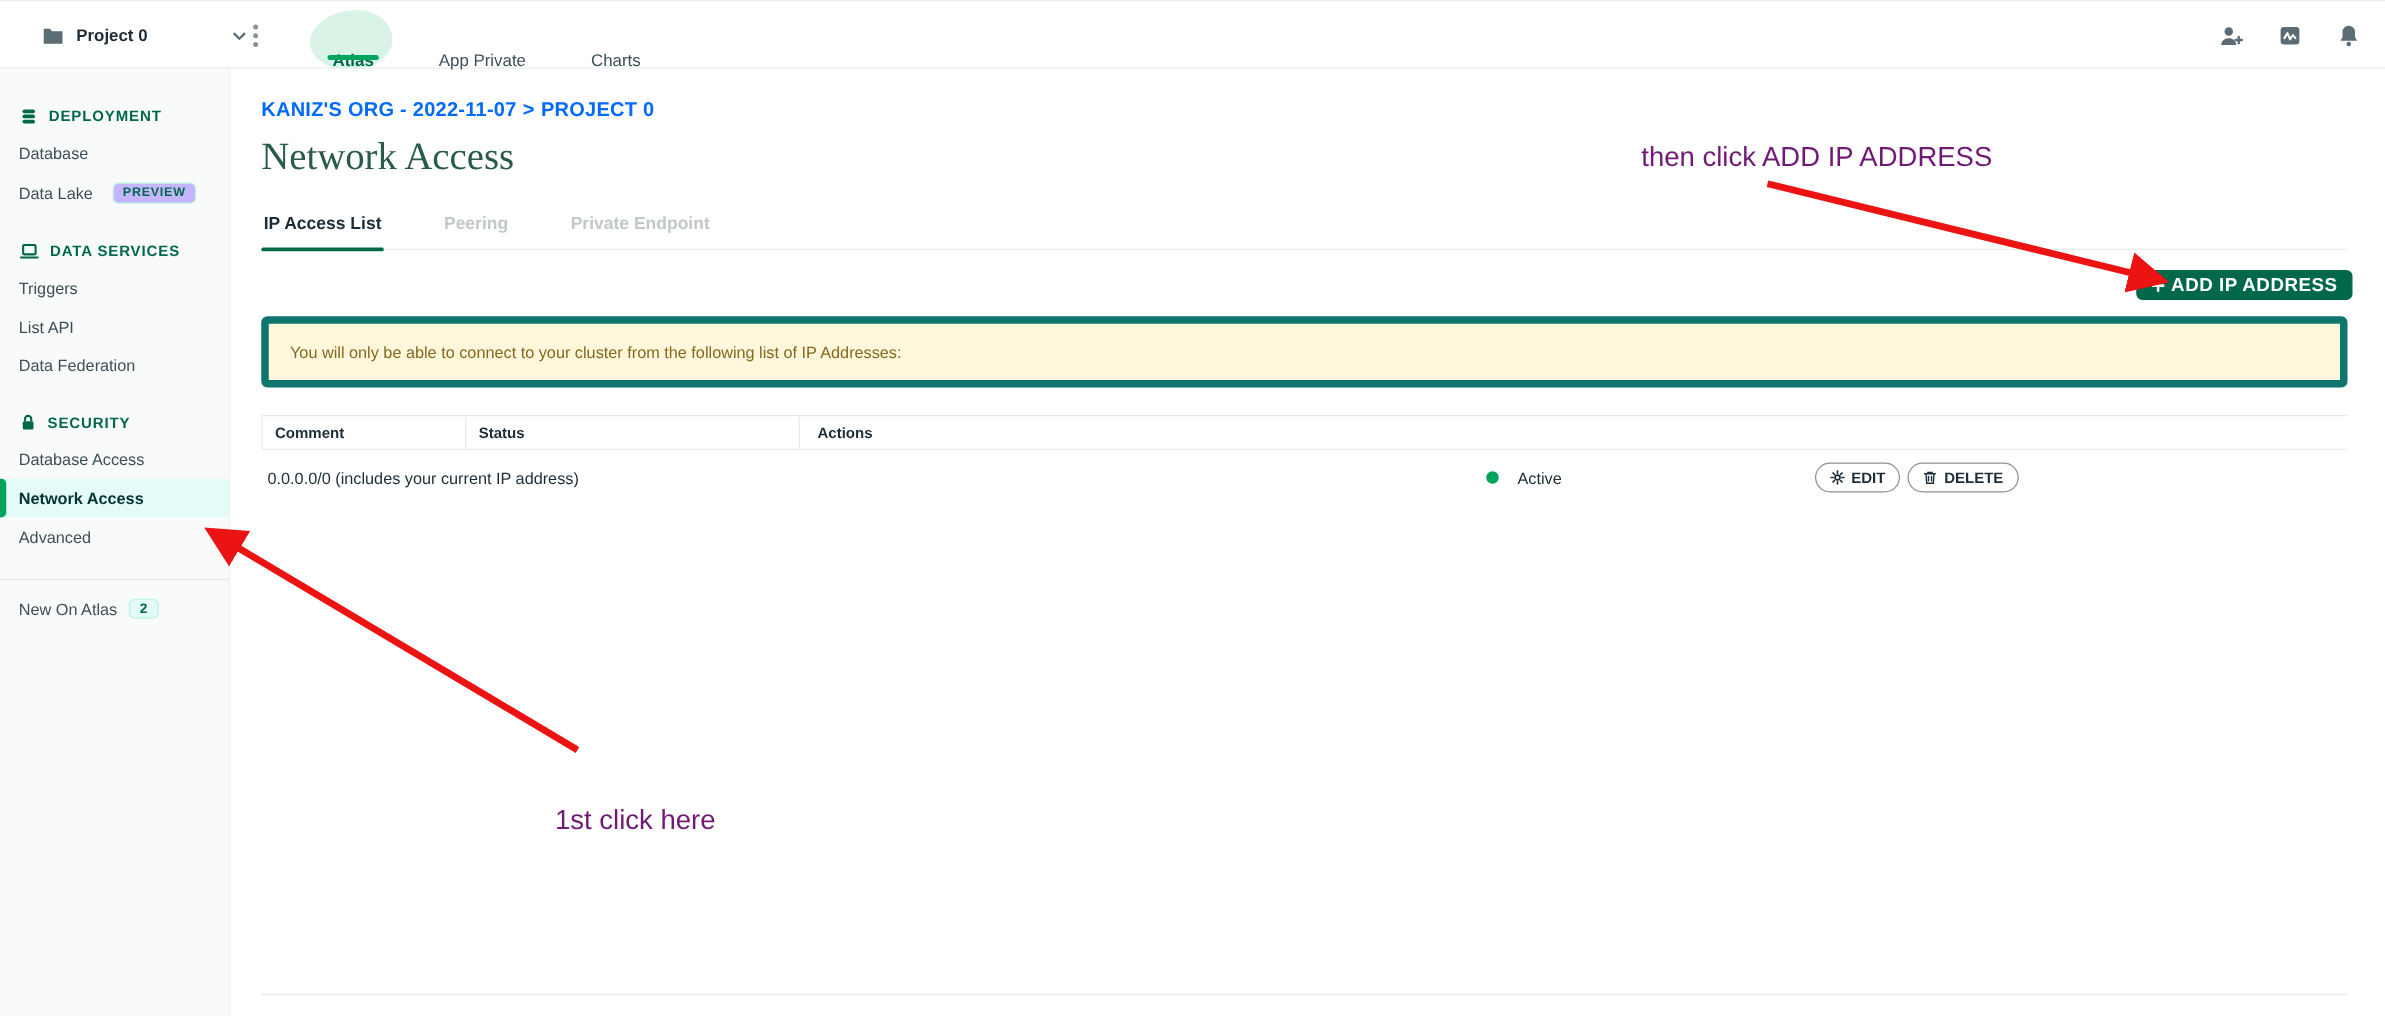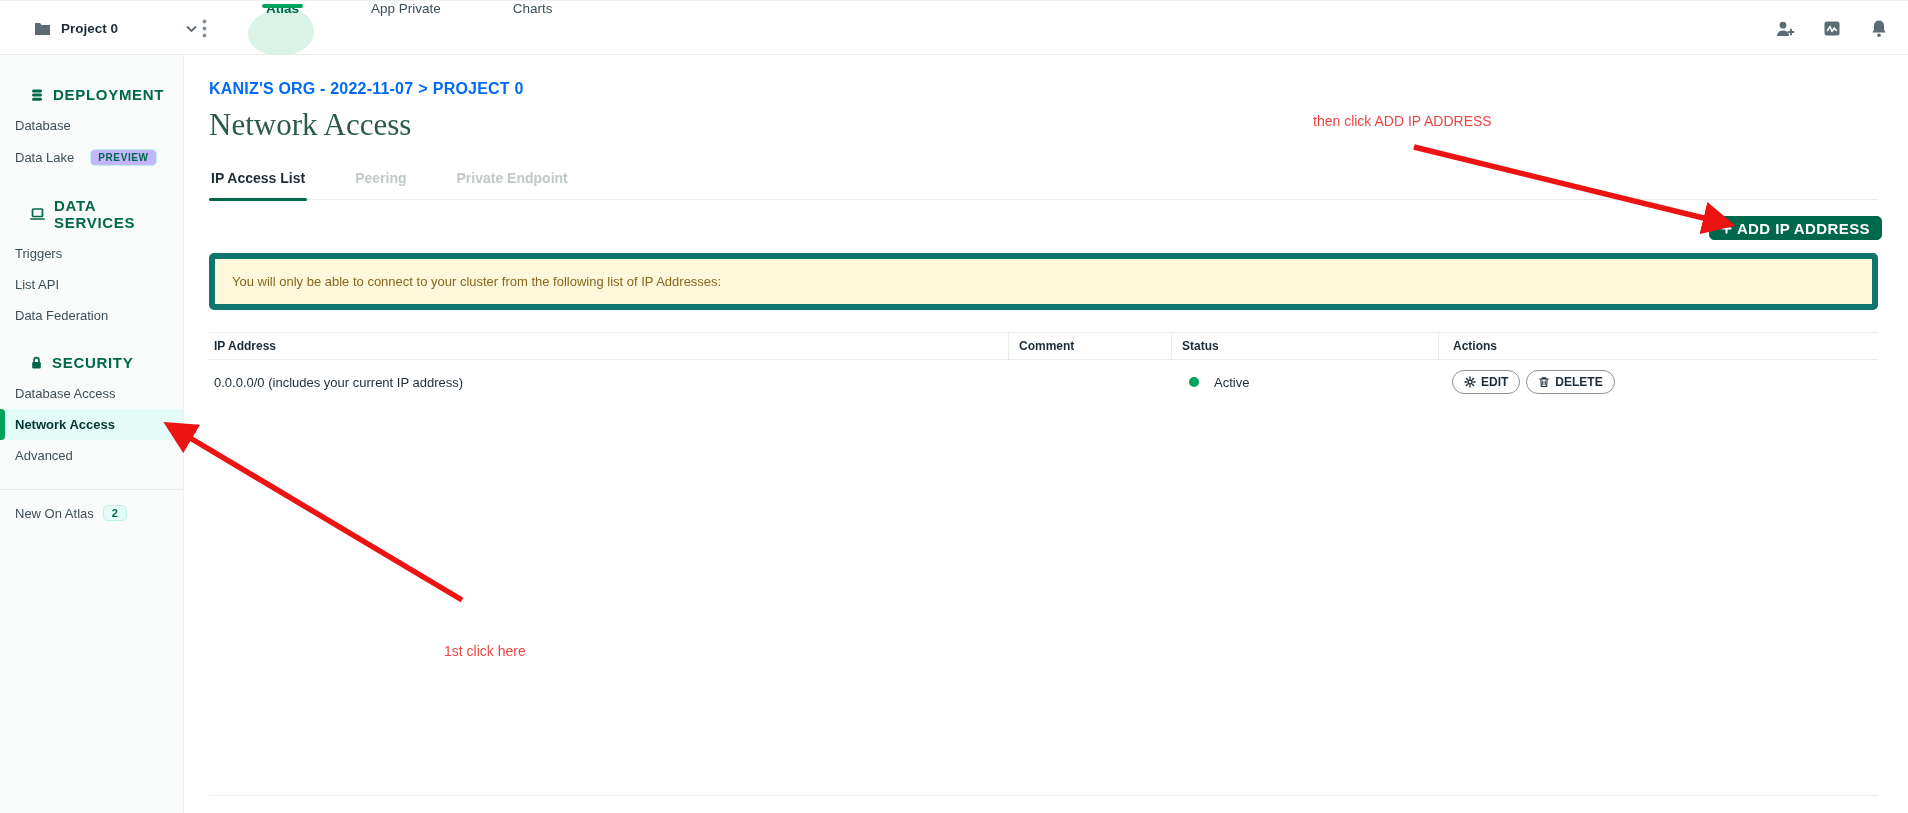--- a/index.html
+++ b/index.html
@@ -7,38 +7,38 @@
   body { font-family:"Liberation Sans","DejaVu Sans",sans-serif; color:#1C2D38; }
   .screen { position:relative; width:1908px; height:813px; background:#fff; overflow:hidden; }
 
   
   .topnav { position:absolute; top:0; left:0; right:0; height:55px; background:#fff;
             border-bottom:1px solid #E8EDEB; border-top:1px solid #EDF0F0; }
   .proj { position:absolute; left:34px; top:0; height:55px; display:flex; align-items:center; gap:10px; cursor:pointer; }
   .proj-label { font-size:13.5px; font-weight:700; color:#1C2D38; }
   .proj .chev { margin-left:58px; display:flex; }
   .kebab { position:absolute; left:202px; top:0; height:55px; display:flex; align-items:center; cursor:pointer; }
-  .navtabs { position:absolute; left:262px; top:0; height:55px; display:flex; gap:64px; align-items:flex-start; }
+  .navtabs { position:absolute; left:262px; top:0; height:55px; display:flex; gap:44px; align-items:flex-end; }
   .atlas-blob { position:absolute; left:-14px; top:7px; width:66px; height:48px; background:#D9F4E7;
                 border-radius:58% 42% 52% 48% / 55% 50% 50% 45%; z-index:0; }
   .navtab { position:relative; z-index:1; display:flex; align-items:center; padding:0 4px; font-size:13.5px;
             color:#3D4F58; cursor:pointer; }
   .navtab.active { color:#00684A; font-weight:700; }
   .navtab.active::after { content:""; position:absolute; left:0; right:0; bottom:8px; height:4px;
                           background:#00A35C; border-radius:2px; }
   .nav-icons { position:absolute; right:20px; top:0; height:55px; display:flex; align-items:center; gap:28px; }
   .nav-icons .ibtn { display:flex; cursor:pointer; color:#5C6C75; }
 
   
   .sidebar { position:absolute; left:0; top:55px; width:184px; bottom:0; background:#F9FBFA;
              border-right:1px solid #EDF1F0; padding-top:24px; }
   .section { margin-top:16px; }
   .section:first-child { margin-top:0; }
-  .section-header { display:flex; align-items:center; gap:9px; padding:7px 30px; color:#00684A;
-                    font-size:15px; font-weight:700; letter-spacing:.7px; }
+  .section-header { display:flex; align-items:center; gap:9px; padding:7px 16px; color:#00684A;
+                    font-size:12px; font-weight:700; letter-spacing:.7px; }
   .side-item { position:relative; display:flex; align-items:center; gap:8px; padding:8px 15px;
                font-size:13px; color:#3D4F58; cursor:pointer; }
   .side-item.active { background:#E3FCF7; color:#023430; font-weight:700; }
   .side-item.active::before { content:""; position:absolute; left:0; top:0; bottom:0; width:5px;
                               background:#00A35C; border-radius:0 4px 4px 0; }
   .badge { font-size:10px; font-weight:700; color:#00684A; background:#c4b5fd; border:1px solid #BFF2E2;
            border-radius:5px; padding:2px 7px; letter-spacing:.6px; margin-left:8px; }
   .side-divider { border-top:1px solid #E6EBEA; margin-top:18px; }
   .new-on-atlas { display:flex; align-items:center; padding:15px 15px; font-size:13px; color:#3D4F58; cursor:pointer; }
   .count-badge { font-size:11px; font-weight:700; color:#00684A; background:#E3FCF7; border:1px solid #BFF2E2;
@@ -75,21 +75,21 @@
   .status-cell { display:flex; align-items:center; gap:15px; padding-left:8px; }
   .dot { width:10px; height:10px; border-radius:50%; background:#00A35C; }
   .mini-btn { display:inline-flex; align-items:center; gap:5px; border:1px solid #889397; border-radius:12px;
               background:#fff; padding:4px 11px; font-size:12px; font-weight:700; color:#1C2D38;
               cursor:pointer; font-family:inherit; }
   .mini-btn + .mini-btn { margin-left:6px; }
   .footer-line { position:absolute; left:25px; right:30px; top:740px; border-top:1px solid #E8EDEB; }
 
   
   .overlay { position:absolute; inset:0; pointer-events:none; z-index:5; }
-  .note { position:absolute; color:#ef4444; font-size:14px; white-space:nowrap; }
+  .note { position:absolute; color:#701a75; font-size:22px; white-space:nowrap; }
   .note-add { left:1313px; top:113px; }
   .note-first { left:444px; top:643px; }
   .icon { display:inline-flex; flex:none; }
 </style>
 </head>
 <body>
 
 <div class="screen">
 
   <header class="topnav">
@@ -244,21 +244,20 @@
       </span>
       <span>ADD IP ADDRESS</span>
     </button>
 
     <div class="warn-banner">
       <span>You will only be able to connect to your cluster from the following list of IP Addresses:</span>
     </div>
 
     <div class="table">
       <div class="thead">
-        <div class="col-ip">IP Address</div>
         <div class="col-comment">Comment</div>
         <div class="col-status">Status</div>
         <div class="col-actions">Actions</div>
       </div>
       <div class="trow">
         <div class="col-ip">0.0.0.0/0  (includes your current IP address)</div>
         <div class="col-comment"></div>
         <div class="col-status">
           <span class="status-cell">
             <span class="dot"></span>

